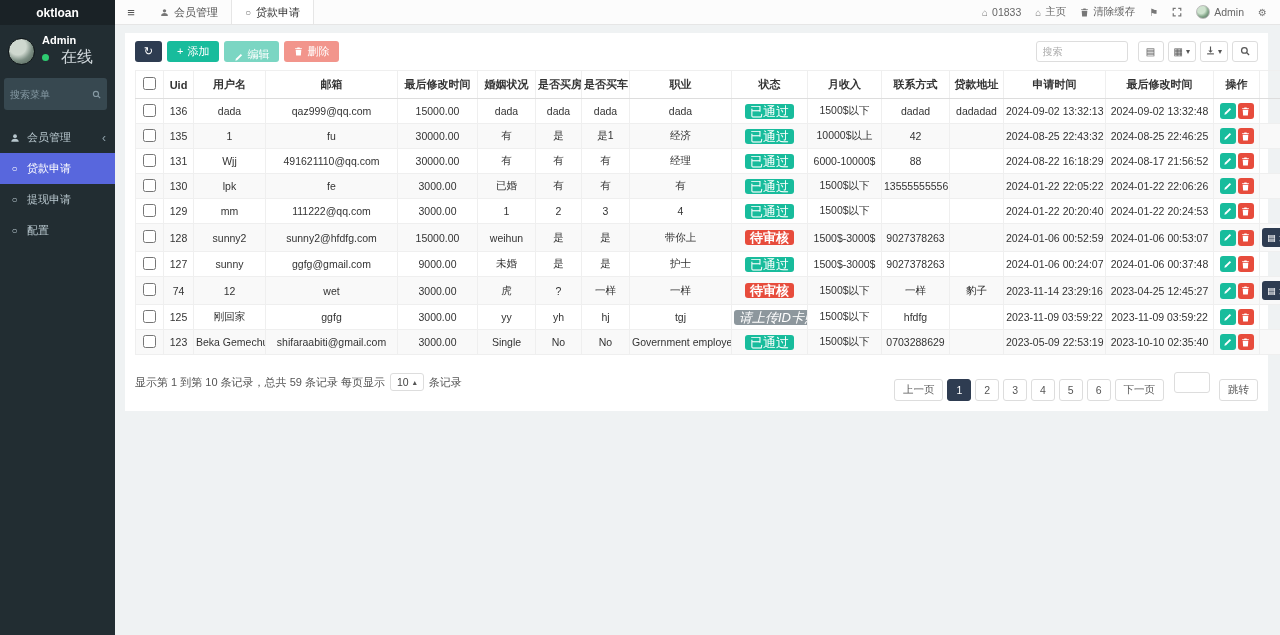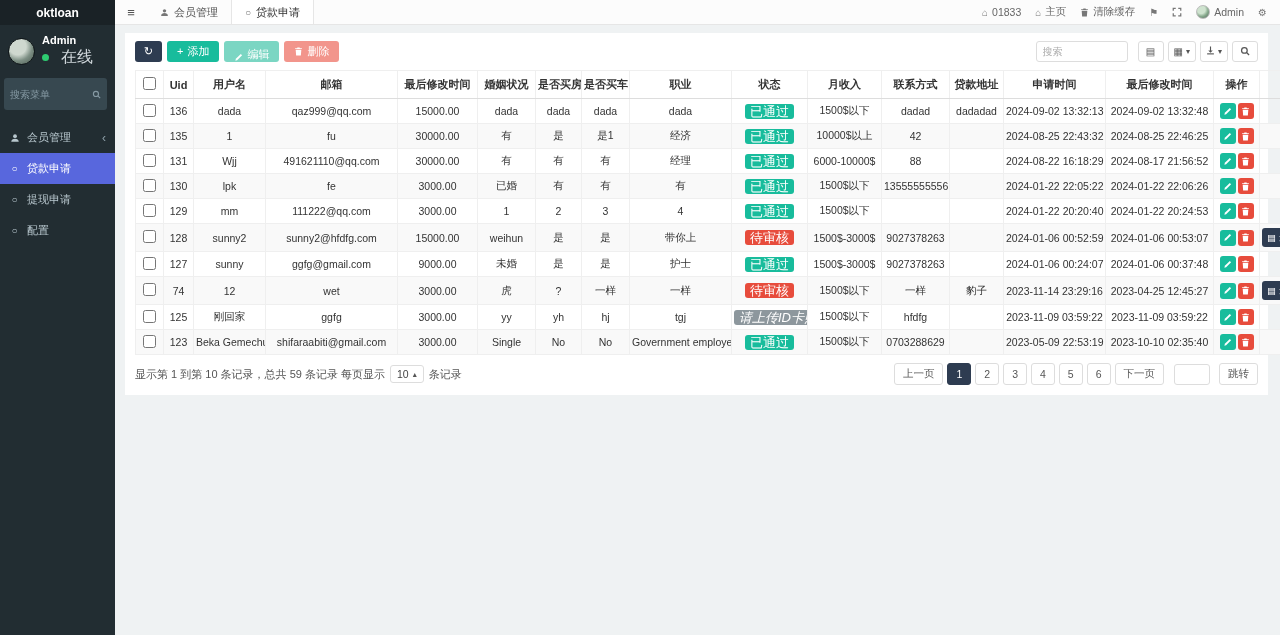--- a/index.html
+++ b/index.html
@@ -61,32 +61,32 @@
   td { padding:4px 2px; height:23px; }
   tbody tr:nth-child(even) { background:#f9f9f9; }
   th:nth-child(1){width:28px} th:nth-child(2){width:30px} th:nth-child(3){width:72px}
   th:nth-child(4){width:132px} th:nth-child(5){width:80px} th:nth-child(6){width:58px}
   th:nth-child(7){width:46px} th:nth-child(8){width:48px} th:nth-child(9){width:102px}
   th:nth-child(10){width:76px} th:nth-child(11){width:74px} th:nth-child(12){width:68px}
   th:nth-child(13){width:54px} th:nth-child(14){width:102px} th:nth-child(15){width:108px}
   th:nth-child(16){width:46px} th:nth-child(17){width:64px}
   .badge { display:inline-block; padding:2px 5px; border-radius:3px; color:#fff; font-size:13px; line-height:11px; }
   .badge-green { background:var(--green); }
-  .badge-red { background:var(--red); }
+  .badge-red { background:var(--red);font-weight:bold; }
   .badge-gray { background:var(--gray);font-style:italic; }
   .op { width:16px; height:16px; border:0; border-radius:3px; display:inline-flex; align-items:center; justify-content:center; color:#fff; cursor:pointer; margin:0 1px; padding:0; }
   .op-edit { background:var(--green); }
   .op-del { background:var(--red); }
   .review-btn { background:var(--navy); border:0; color:#fff; font-size:9.5px; padding:3px 5px; border-radius:3px; display:inline-flex; align-items:center; gap:3px; cursor:pointer; font-family:inherit; }
 
   
   .table-footer { display:flex; align-items:center; margin-top:8px; font-size:11px; color:#555; }
   .page-size-btn { border:1px solid #ddd; background:#fff; border-radius:3px; padding:2px 6px; font-size:10.5px; color:#444; display:inline-flex; align-items:center; gap:4px; margin:0 5px; cursor:pointer; font-family:inherit; }
   .pagination { margin-left:auto; display:flex; align-items:center; gap:4px; }
-  .page-btn { border:1px solid #ddd; background:#fff; min-width:23px; height:22px; padding:0 8px; font-size:10.5px; color:#555; display:inline-flex; align-items:center; justify-content:center; border-radius:3px; cursor:pointer; font-family:inherit; }
+  .page-btn { border:1px solid #ddd; background:#fff; min-width:23px; height:22px; padding:0 8px; font-size:10.5px; color:#555; display:inline-flex; align-items:center; justify-content:center; border-radius:3px; cursor:pointer; font-family:inherit;margin-top:16px; }
   .page-btn.active { background:var(--navy); border-color:var(--navy); color:#fff; }
   .jump-input { width:36px; height:21px; border:1px solid #ddd; border-radius:3px; margin-left:6px; outline:none; }
   .jump-btn { margin-left:5px; }
 </style>
 </head>
 <body>
 
 <div class="layout">
 
   <aside class="sidebar">

